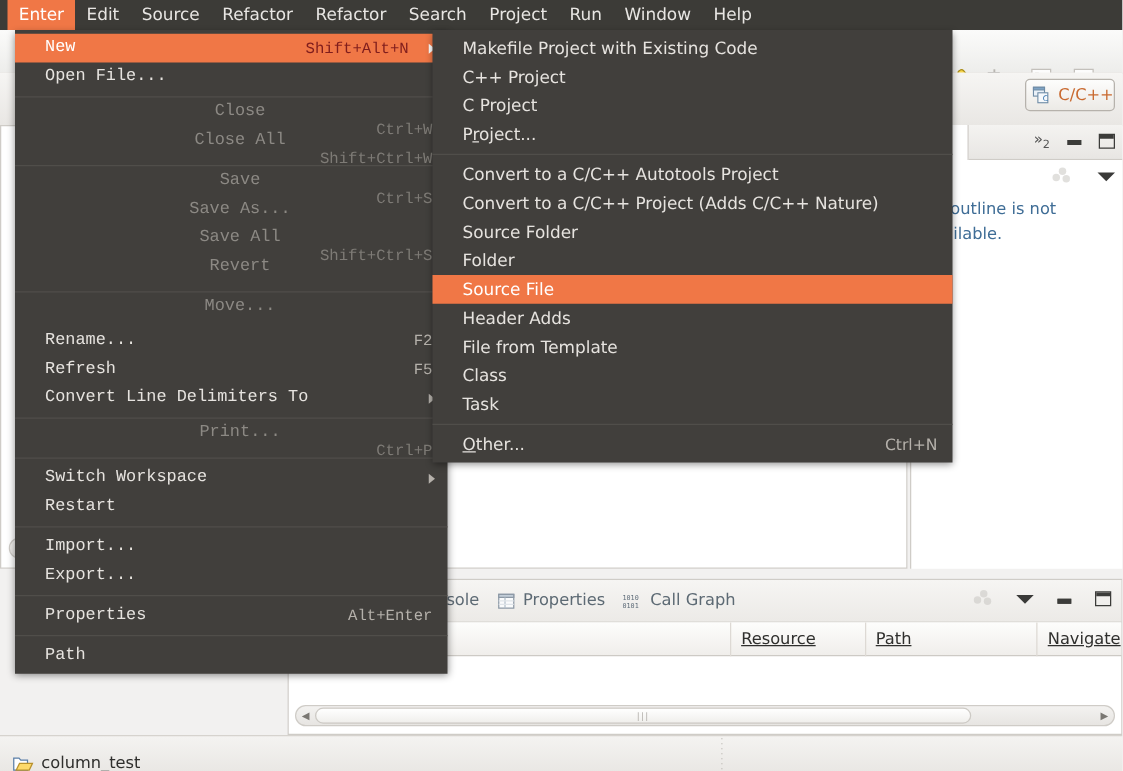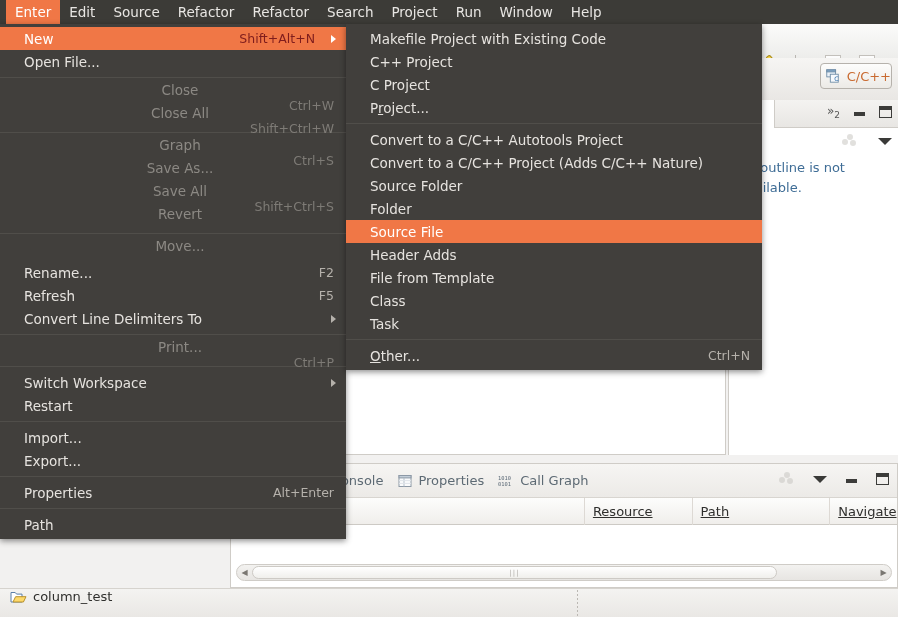--- a/index.html
+++ b/index.html
@@ -144,21 +144,21 @@
     background: linear-gradient(#ffffff,#f0efec); box-sizing:border-box;
     display:flex; align-items:center; justify-content:center;
   }
   .grip { font-size:7px; letter-spacing:1px; color:#b0ada8; }
 
   
   .statusbar {
     position:absolute; left:0; top:588px; width:898px; height:29px;
     background: linear-gradient(#f4f3f1,#e9e7e4);
     border-top:1px solid #d6d3ce;
-    display:flex; align-items:flex-start;
+    display:flex; align-items:flex-end;
   }
   .status-item { display:flex; align-items:center; gap:6px; padding-left:10px; font-size:13px; color:#2f2f2d; }
   .status-divider { position:absolute; left:577px; top:589px; width:1px; height:27px;
      background-image: radial-gradient(#bbb8b3 40%, transparent 41%); background-size:1px 4px;}
 
   
   .menubar {
     position:absolute; left:0; top:0; width:898px; height:24px;
     background:#3c3b37; display:flex; align-items:center;
     padding-left:6px; box-sizing:border-box;
@@ -167,21 +167,21 @@
     height:24px; line-height:24px; padding:0 9px; font-size:13.5px; color:#e8e6e3;
   }
   .menubar .mi.open { background:#f07746; color:#ffffff; }
 
   
   .menu {
     position:absolute; background:#413f3c;
     box-shadow:0 2px 6px rgba(0,0,0,.45);
     padding:3px 0; box-sizing:border-box;
   }
-  .menu-file { left:0px; top:24px; width:346px; }
+  .menu-file { left:12px; top:24px; width:346px;font-family:Liberation Mono, monospace; }
   .menu-new  { left:346px; top:24px; width:416px; }
 
   .mrow {
     position:relative; height:23px; display:flex; align-items:center;
     padding:0 10px 0 24px; font-size:13.5px; color:#e6e3df; box-sizing:border-box;
     white-space:nowrap;
   }
   .mrow.disabled { color:#8c8984;flex-direction:column; }
   .mrow.sel { background:#f07746; color:#ffffff; }
   .mrow .accel { margin-left:auto; font-size:12.5px; color:#b5b1ab; padding-right:2px;}
@@ -400,21 +400,21 @@
       <div class="mrow disabled">
         <span>Close</span>
         <span class="accel">Ctrl+W</span>
       </div>
       <div class="mrow disabled">
         <span>Close All</span>
         <span class="accel">Shift+Ctrl+W</span>
       </div>
       <div class="msep"></div>
       <div class="mrow disabled">
-        <span>Graph</span>
+        <span>Save</span>
         <span class="accel">Ctrl+S</span>
       </div>
       <div class="mrow disabled">
         <span>Save As...</span>
       </div>
       <div class="mrow disabled">
         <span>Save All</span>
         <span class="accel">Shift+Ctrl+S</span>
       </div>
       <div class="mrow disabled">

